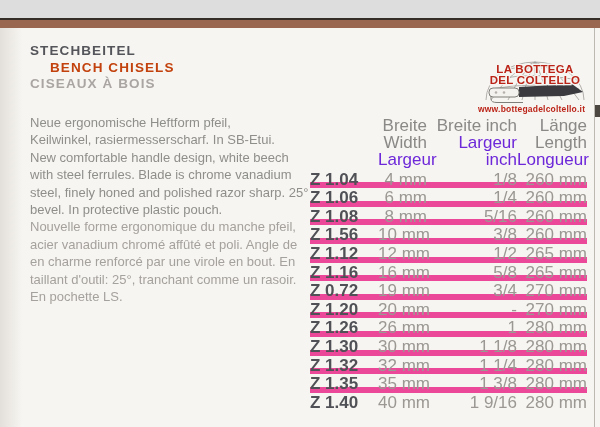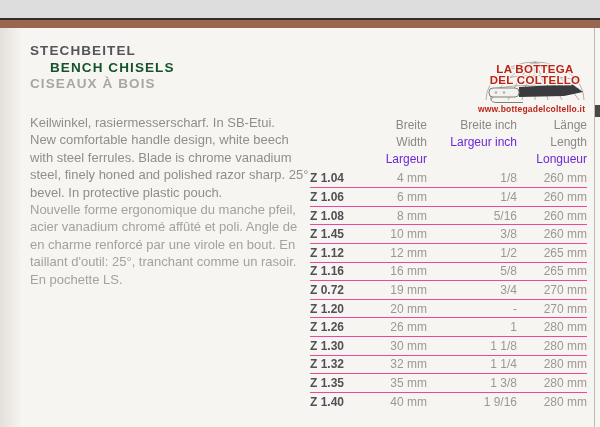--- a/index.html
+++ b/index.html
@@ -16,46 +16,46 @@
   
   .left-shade{position:absolute;left:0;top:10px;bottom:10px;width:22px;
     background:linear-gradient(90deg, rgba(180,174,166,.30), rgba(180,174,166,0));}
   .right-fold{position:absolute;left:594px;top:10px;bottom:10px;width:1px;background:#bcb8b2;}
   .right-mark{position:absolute;left:595px;top:87px;width:5px;height:12px;background:#4c4740;}
 
   
   .titles{position:absolute;left:30px;top:25px;font-weight:bold;font-size:13.5px;
     letter-spacing:1.1px;line-height:16.5px;}
   .t-de{color:#54555a;}
-  .t-en{color:#14532d;padding-left:20px;}
+  .t-en{color:#c2410c;padding-left:20px;}
   .t-fr{color:#a9a5a2;}
 
   
   .logo{position:absolute;left:478px;top:37px;width:114px;}
   .logo svg{display:block;}
   .logo-url{margin-top:1px;text-align:left;font-size:8.5px;font-weight:bold;
     color:#bb2418;letter-spacing:.2px;white-space:nowrap;}
   .logo-text{font-size:11.5px;font-weight:bold;fill:#bb2418;
     paint-order:stroke;stroke:#f7f5f1;stroke-width:2.5px;letter-spacing:.3px;}
 
   
   .desc{position:absolute;left:30px;top:96px;width:290px;font-size:13px;line-height:17.4px;}
   .desc .line{white-space:nowrap;}
   .desc-de,.desc-en{color:#8e8e8b;}
   .desc-fr{color:#a5a19d;}
 
   
-  .spec-table{position:absolute;left:310px;top:99px;width:277px;font-size:12px;}
+  .spec-table{position:absolute;left:310px;top:99px;width:277px;font-size:17px;}
   .grid{display:grid;grid-template-columns:68px 49px 90px 70px;}
   .thead .hcol{text-align:right;line-height:17.2px;}
   .h-de,.h-en{color:#8a8987;}
   .h-fr{color:#6d28d9;}
   .tbody{margin-top:1px;}
   .row{height:18.6px;align-items:center;box-sizing:border-box;}
-  .row:not(:last-child){border-bottom:1px solid #ec4899;}
+  .row:not(:last-child){border-bottom:6px solid #ec4899;}
   .cell{white-space:nowrap;}
   .cell.code{font-weight:bold;color:#505156;text-align:left;}
   .cell.num{color:#9b9893;text-align:right;}
 </style>
 </head>
 <body>
 
 <div class="page">
 
   <div class="top-edge"></div>
@@ -91,20 +91,21 @@
       </g>
       <text class="logo-text" x="56" y="18" text-anchor="middle">LA BOTTEGA</text>
       <text class="logo-text" x="56" y="29" text-anchor="middle">DEL COLTELLO</text>
     </svg>
     <div class="logo-url">www.bottegadelcoltello.it</div>
   </div>
 
   <div class="desc">
     <div class="desc-de">
 
+    <div class="line">Neue ergonomische Heftform pfeil,</div>
         <div class="line">Keilwinkel, rasiermesserscharf. In SB-Etui.</div>
       </div>
     <div class="desc-en">
 
     <div class="line">New comfortable handle design, white beech</div>
         <div class="line">with steel ferrules. Blade is chrome vanadium</div>
         <div class="line">steel, finely honed and polished razor sharp. 25°</div>
         <div class="line">bevel. In protective plastic pouch.</div>
       </div>
     <div class="desc-fr">
@@ -152,21 +153,21 @@
         </div>
 
         <div class="row grid">
           <div class="cell code">Z 1.08</div>
           <div class="cell num">8 mm</div>
           <div class="cell num">5/16</div>
           <div class="cell num">260 mm</div>
         </div>
 
         <div class="row grid">
-          <div class="cell code">Z 1.45</div>
+          <div class="cell code">Z 1.56</div>
           <div class="cell num">10 mm</div>
           <div class="cell num">3/8</div>
           <div class="cell num">260 mm</div>
         </div>
 
         <div class="row grid">
           <div class="cell code">Z 1.12</div>
           <div class="cell num">12 mm</div>
           <div class="cell num">1/2</div>
           <div class="cell num">265 mm</div>

